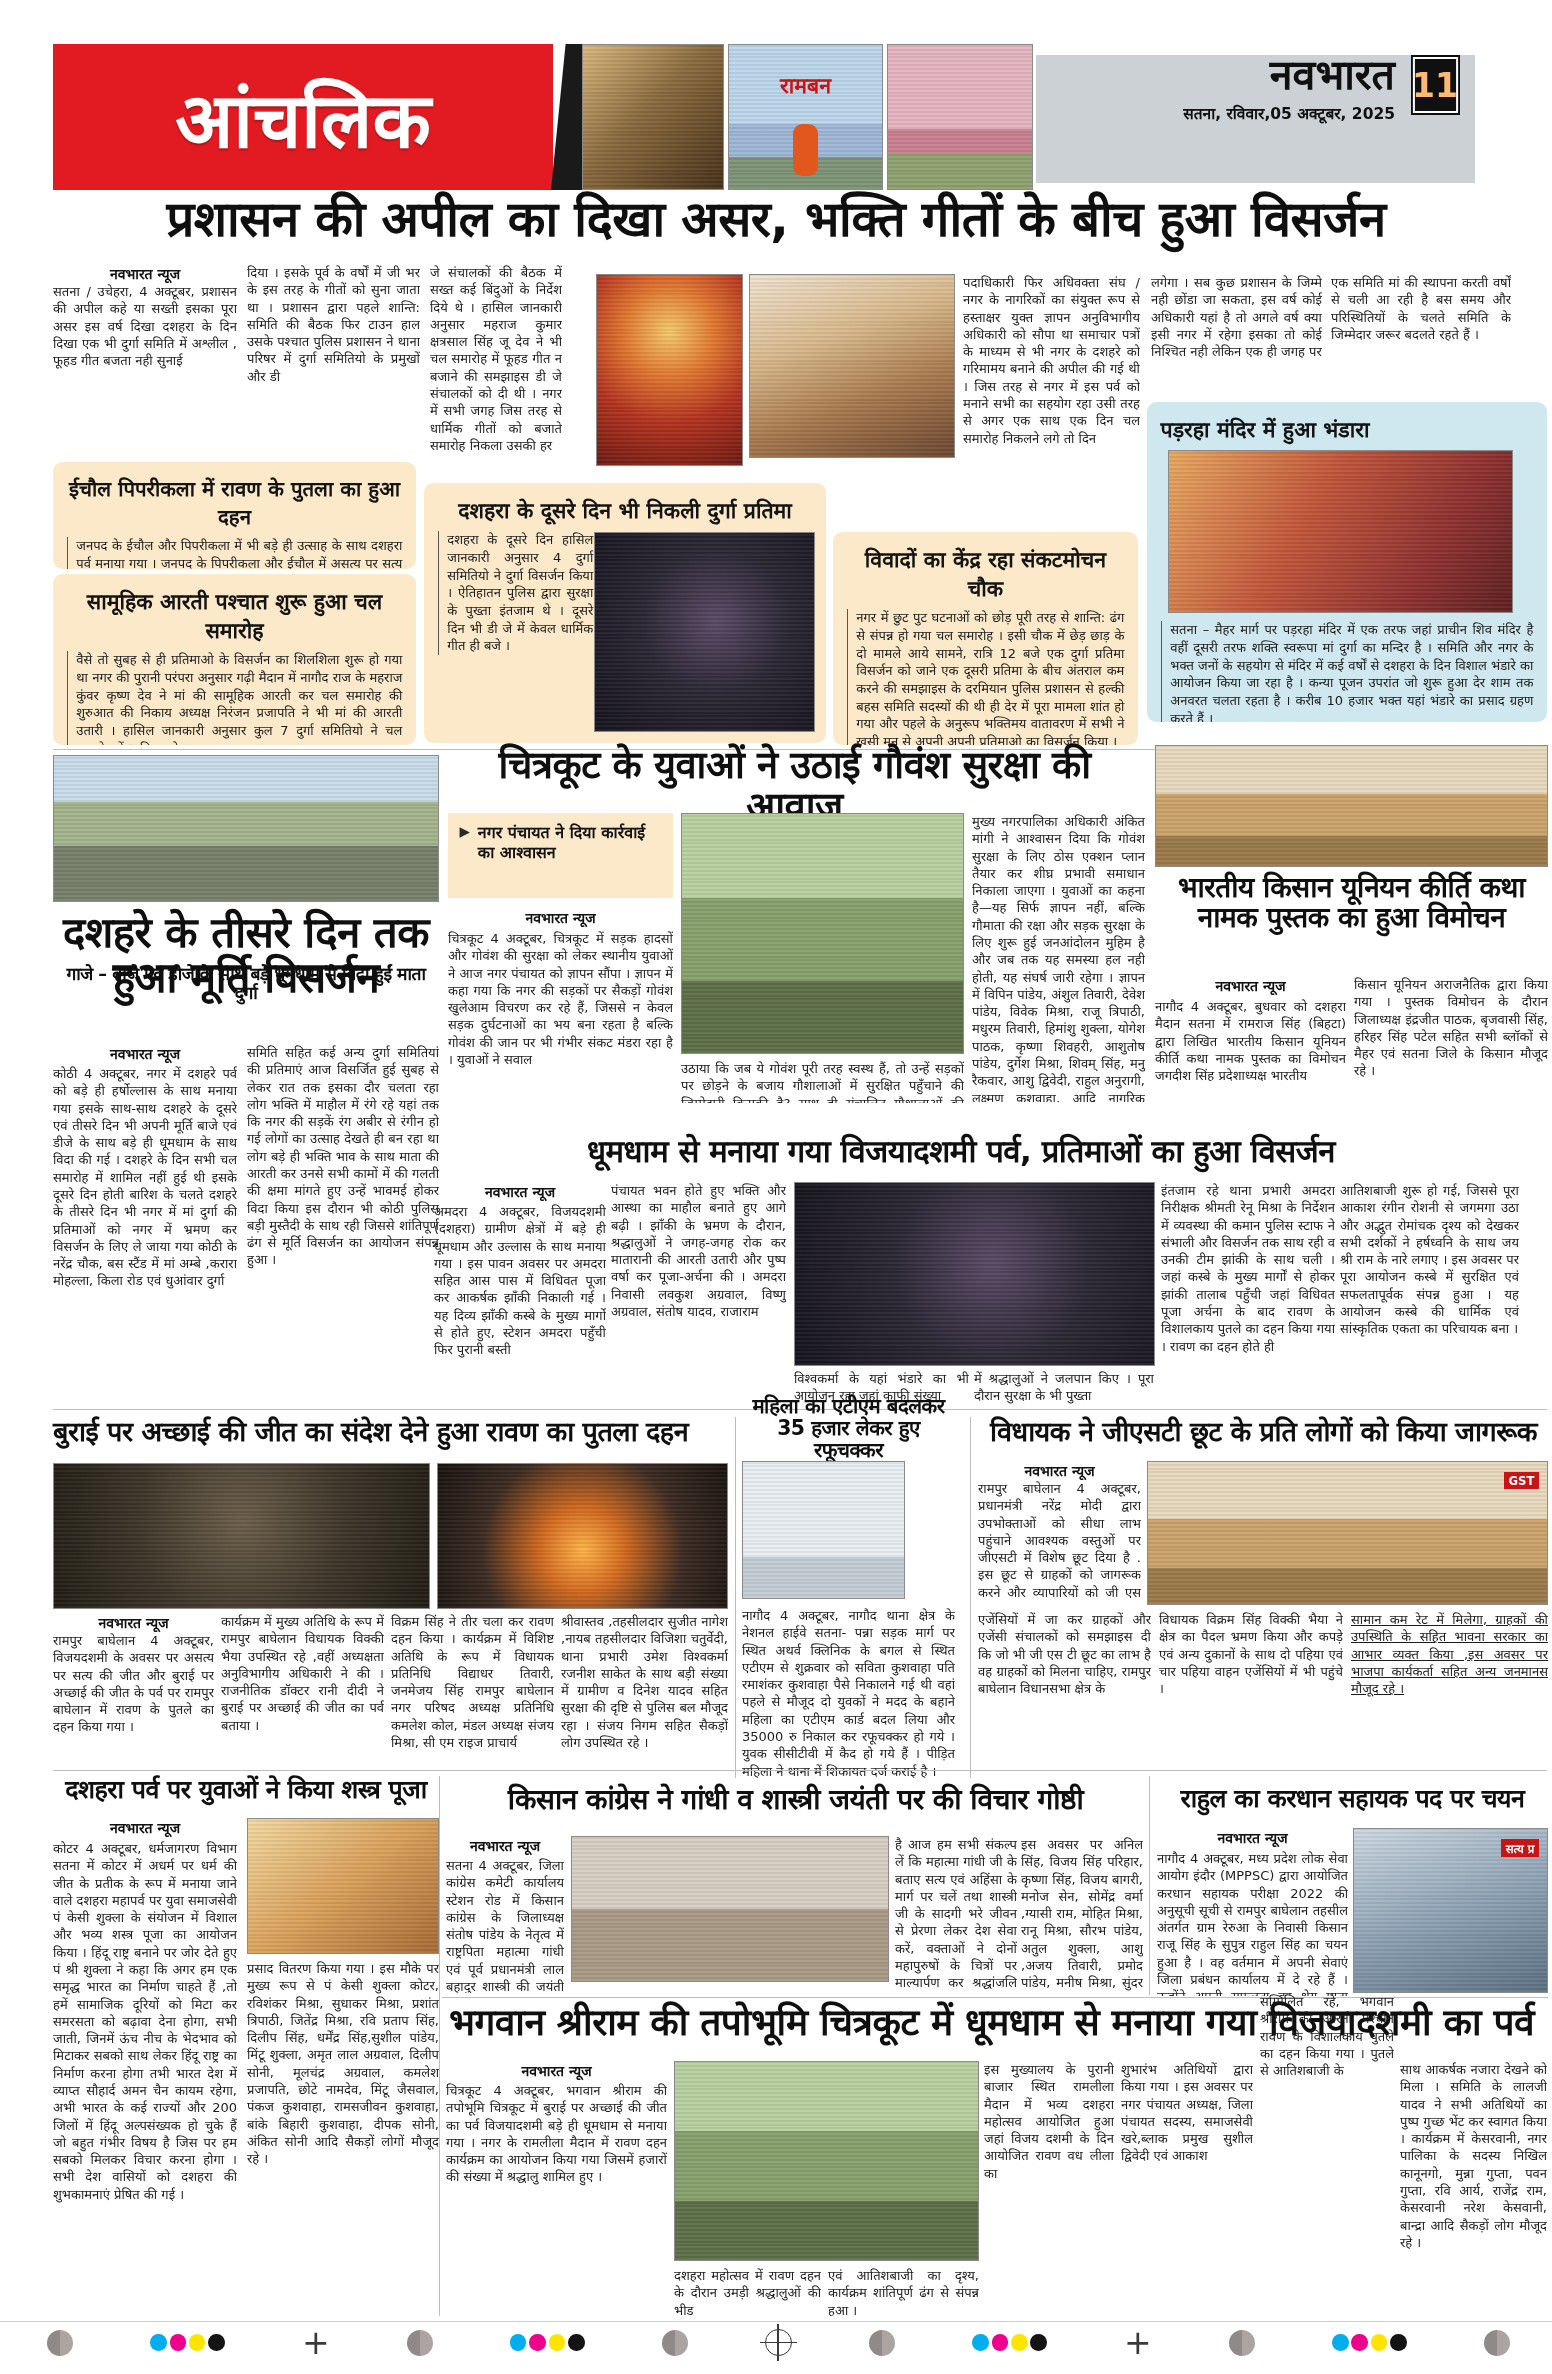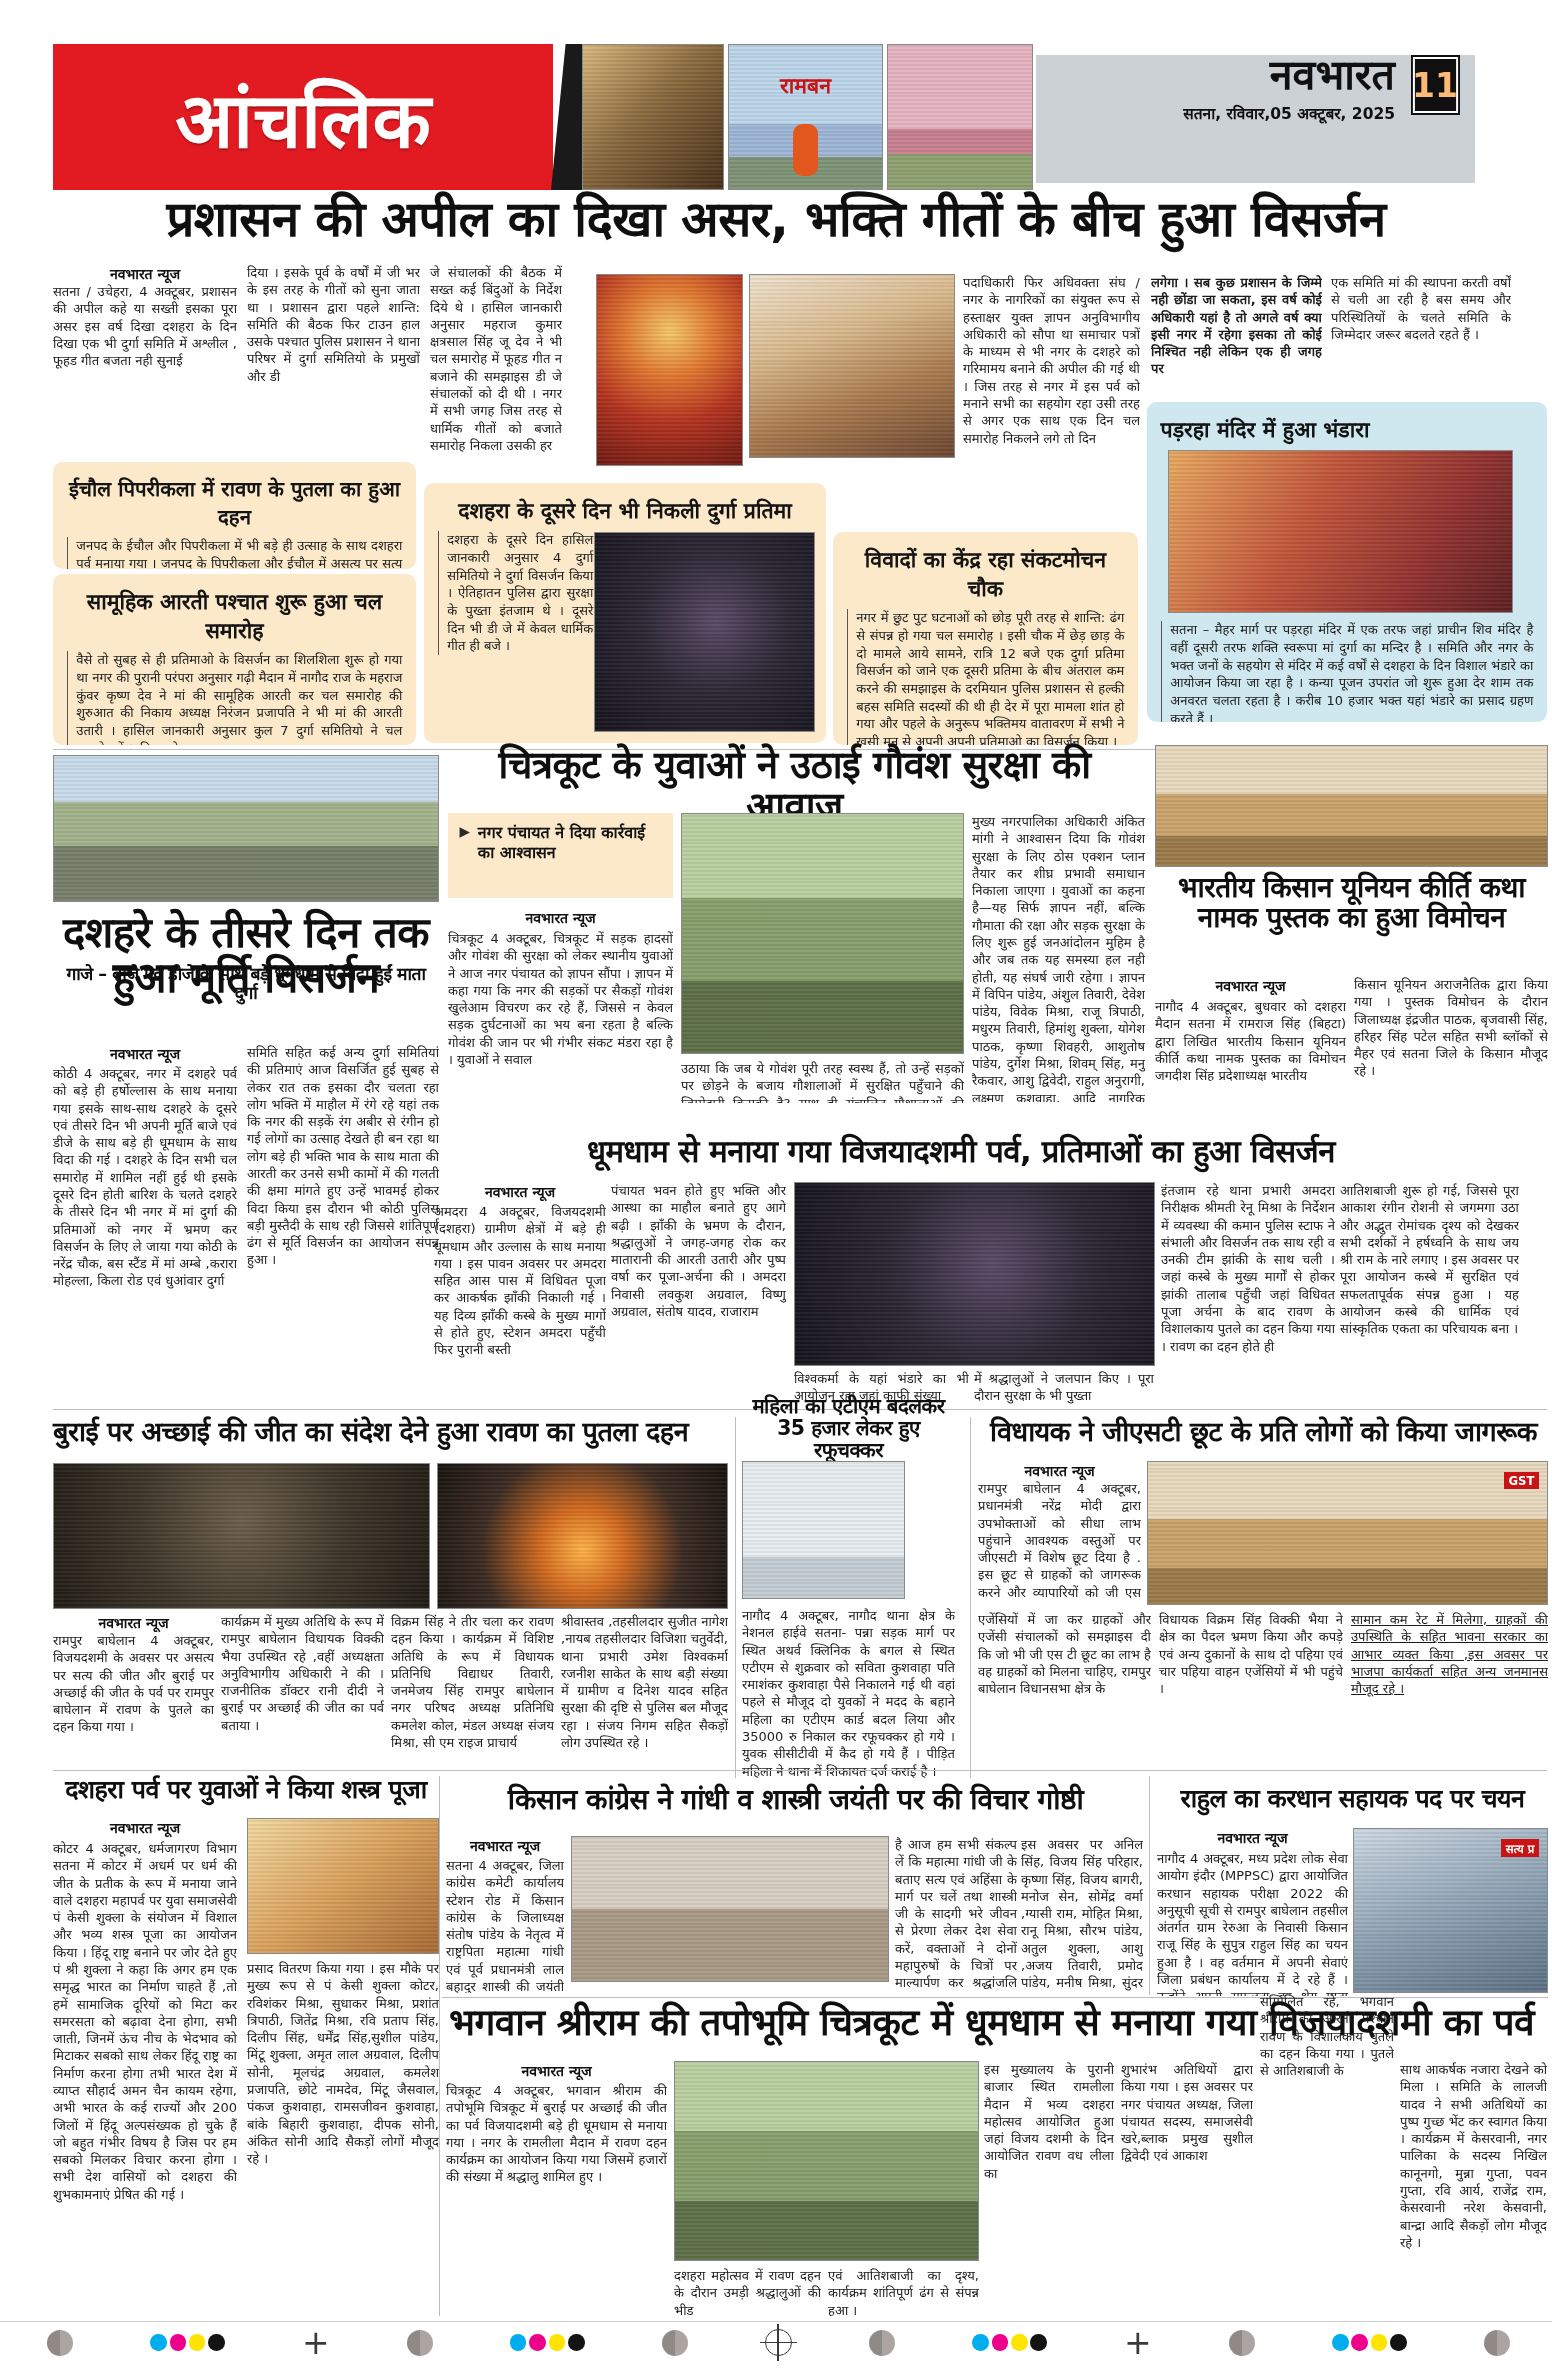--- a/index.html
+++ b/index.html
@@ -92,21 +92,21 @@
 
   <div class="abs" style="left:53px;top:264px;width:184px;height:206px;">
     <div class="byline">नवभारत न्यूज</div>
     <div class="col" style="height:184px;">सतना / उचेहरा, 4 अक्टूबर, प्रशासन की अपील कहे या सख्ती इसका पूरा असर इस वर्ष दिखा दशहरा के दिन दिखा एक भी दुर्गा समिति में अश्लील , फूहड गीत बजता नही सुनाई</div>
   </div>
   <div class="abs col" style="left:247px;top:264px;width:173px;height:206px;">दिया । इसके पूर्व के वर्षों में जी भर के इस तरह के गीतों को सुना जाता था । प्रशासन द्वारा पहले शान्ति: समिति की बैठक फिर टाउन हाल उसके पश्चात पुलिस प्रशासन ने थाना परिषर में दुर्गा समितियो के प्रमुखों और डी</div>
   <div class="abs col" style="left:430px;top:264px;width:132px;height:225px;">जे संचालकों की बैठक में सख्त कई बिंदुओं के निर्देश दिये थे । हासिल जानकारी अनुसार महराज कुमार क्षत्रसाल सिंह जू देव ने भी चल समारोह में फूहड गीत न बजाने की समझाइस डी जे संचालकों को दी थी । नगर में सभी जगह जिस तरह से धार्मिक गीतों को बजाते समारोह निकला उसकी हर</div>
   <div class="ph g-durga-red" style="left:596px;top:274px;width:147px;height:192px;"></div>
   <div class="ph g-durga-white" style="left:749px;top:274px;width:206px;height:184px;"></div>
   <div class="abs col" style="left:963px;top:274px;width:177px;height:252px;">पदाधिकारी फिर अधिवक्ता संघ / नगर के नागरिकों का संयुक्त रूप से हस्ताक्षर युक्त ज्ञापन अनुविभागीय अधिकारी को सौपा था समाचार पत्रों के माध्यम से भी नगर के दशहरे को गरिमामय बनाने की अपील की गई थी । जिस तरह से नगर में इस पर्व को मनाने सभी का सहयोग रहा उसी तरह से अगर एक साथ एक दिन चल समारोह निकलने लगे तो दिन</div>
-  <div class="abs col" style="left:1151px;top:274px;width:171px;height:109px;font-weight:bold;">लगेगा । सब कुछ प्रशासन के जिम्मे नही छोंडा जा सकता, इस वर्ष कोई अधिकारी यहां है तो अगले वर्ष क्या इसी नगर में रहेगा इसका तो कोई निश्चित नही लेकिन एक ही जगह पर</div>
+  <div class="abs col" style="left:1151px;top:274px;width:171px;height:109px;">लगेगा । सब कुछ प्रशासन के जिम्मे नही छोंडा जा सकता, इस वर्ष कोई अधिकारी यहां है तो अगले वर्ष क्या इसी नगर में रहेगा इसका तो कोई निश्चित नही लेकिन एक ही जगह पर</div>
   <div class="abs col" style="left:1331px;top:274px;width:180px;height:109px;">एक समिति मां की स्थापना करती वर्षों से चली आ रही है बस समय और परिस्थितियों के चलते समिति के जिम्मेदार जरूर बदलते रहते हैं ।</div>
 
   <div class="abs box" style="left:53px;top:462px;width:363px;height:107px;">
     <div class="btitle" style="font-size:20.4px;">ईचौल पिपरीकला में रावण के पुतला का हुआ दहन</div>
     <div class="bbody">जनपद के ईचौल और पिपरीकला में भी बड़े ही उत्साह के साथ दशहरा पर्व मनाया गया । जनपद के पिपरीकला और ईचौल में असत्य पर सत्य के जीत का प्रतीक रावण के पुतले के दहन पश्चात दुर्गा प्रतिमाओं का विसर्जन हुआ ।</div>
   </div>
   <div class="abs box" style="left:53px;top:574px;width:363px;height:171px;">
     <div class="btitle">सामूहिक आरती पश्चात शुरू हुआ चल समारोह</div>
     <div class="bbody">वैसे तो सुबह से ही प्रतिमाओ के विसर्जन का शिलशिला शुरू हो गया था नगर की पुरानी परंपरा अनुसार गढ़ी मैदान में नागौद राज के महराज कुंवर कृष्ण देव ने मां की सामूहिक आरती कर चल समारोह की शुरुआत की निकाय अध्यक्ष निरंजन प्रजापति ने भी मां की आरती उतारी । हासिल जानकारी अनुसार कुल 7 दुर्गा समितियो ने चल समारोह में शामिल हुये ।</div>
   </div>

